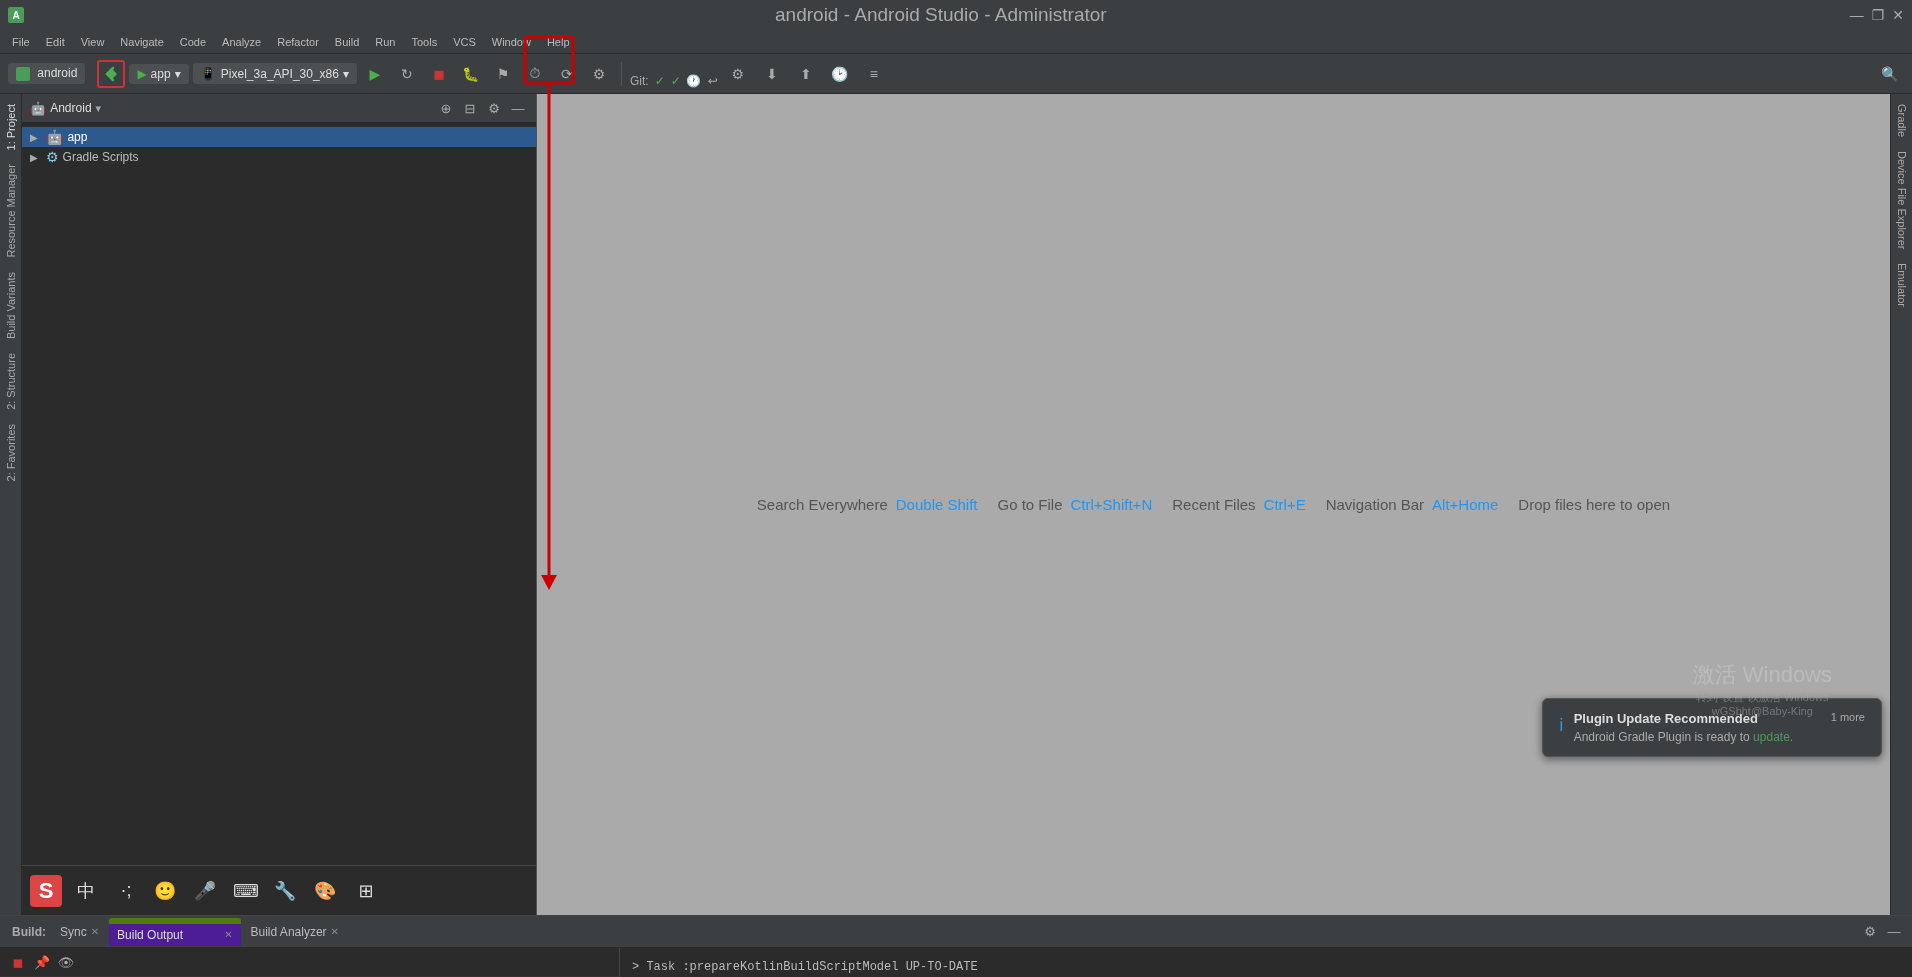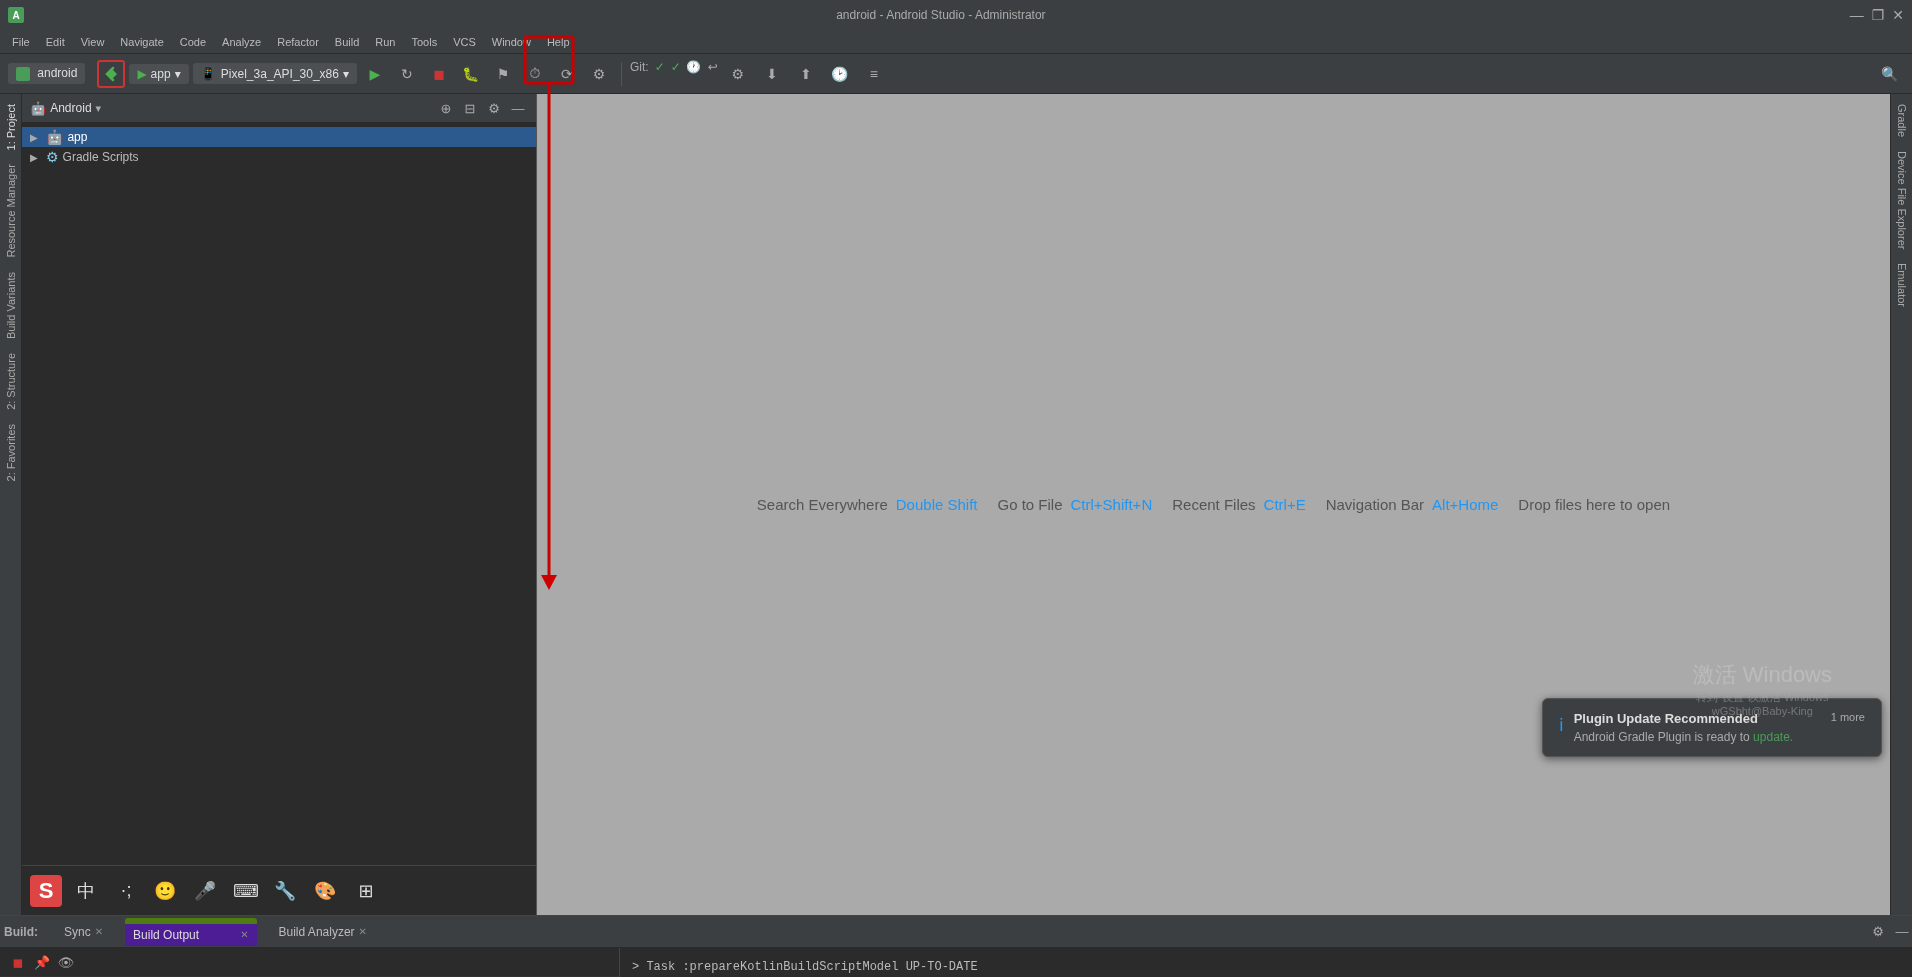--- a/index.html
+++ b/index.html
@@ -28,21 +28,21 @@
       background: #4a9c59;
       border-radius: 2px;
       margin-right: 8px;
       display: flex; align-items: center; justify-content: center;
       color: white; font-size: 10px; font-weight: bold;
     }
     .title-bar .title-text {
       flex: 1;
       text-align: center;
       color: #aaaaaa;
-      font-size: 12px;
+      font-size: 19px;
     }
     .title-bar .win-controls {
       display: flex; gap: 8px;
     }
     .win-controls span {
       cursor: pointer; color: #aaa; font-size: 14px;
     }
 
     
     .menu-bar {
@@ -110,21 +110,21 @@
       background: #4c5052;
       padding: 3px 8px;
       border-radius: 3px;
       color: #dddddd;
       font-size: 12px;
       gap: 4px;
       cursor: pointer;
     }
     .git-section {
       display: flex;
-      align-items: flex-start;
+      align-items: flex-end;
       gap: 6px;
       color: #aaaaaa;
       font-size: 12px;
     }
     .git-check { color: #4caf50; }
     .toolbar-separator {
       width: 1px; height: 24px;
       background: #555;
       margin: 0 4px;
     }
@@ -281,40 +281,39 @@
       background: #2b2b2b;
       border-top: 1px solid #444;
       display: flex;
       flex-direction: column;
     }
     .bottom-tabs-bar {
       display: flex;
       align-items: center;
       background: #3c3f41;
       height: 32px;
-      padding: 0 0;
+      padding: 0 8px;
       border-bottom: 1px solid #2b2b2b;
       gap: 2px;
     }
     .bottom-tab-label {
       color: #aaaaaa;
       font-size: 12px;
       padding: 4px 4px;
       font-weight: bold;
     }
     .bottom-tab {
       display: flex;
       align-items: center;
       gap: 4px;
       padding: 4px 8px;
       cursor: pointer;
       border-radius: 3px 3px 0 0;
       color: #bbbbbb;
       font-size: 12px;
-      margin-left: 12px;
     }
     .bottom-tab.active {
       background: #4c1d95;
       color: #dddddd;
       border-top: 6px solid #4d7c0f;
       gap: 41px;
     }
     .bottom-tab .close-tab {
       font-size: 10px;
       color: #888;

